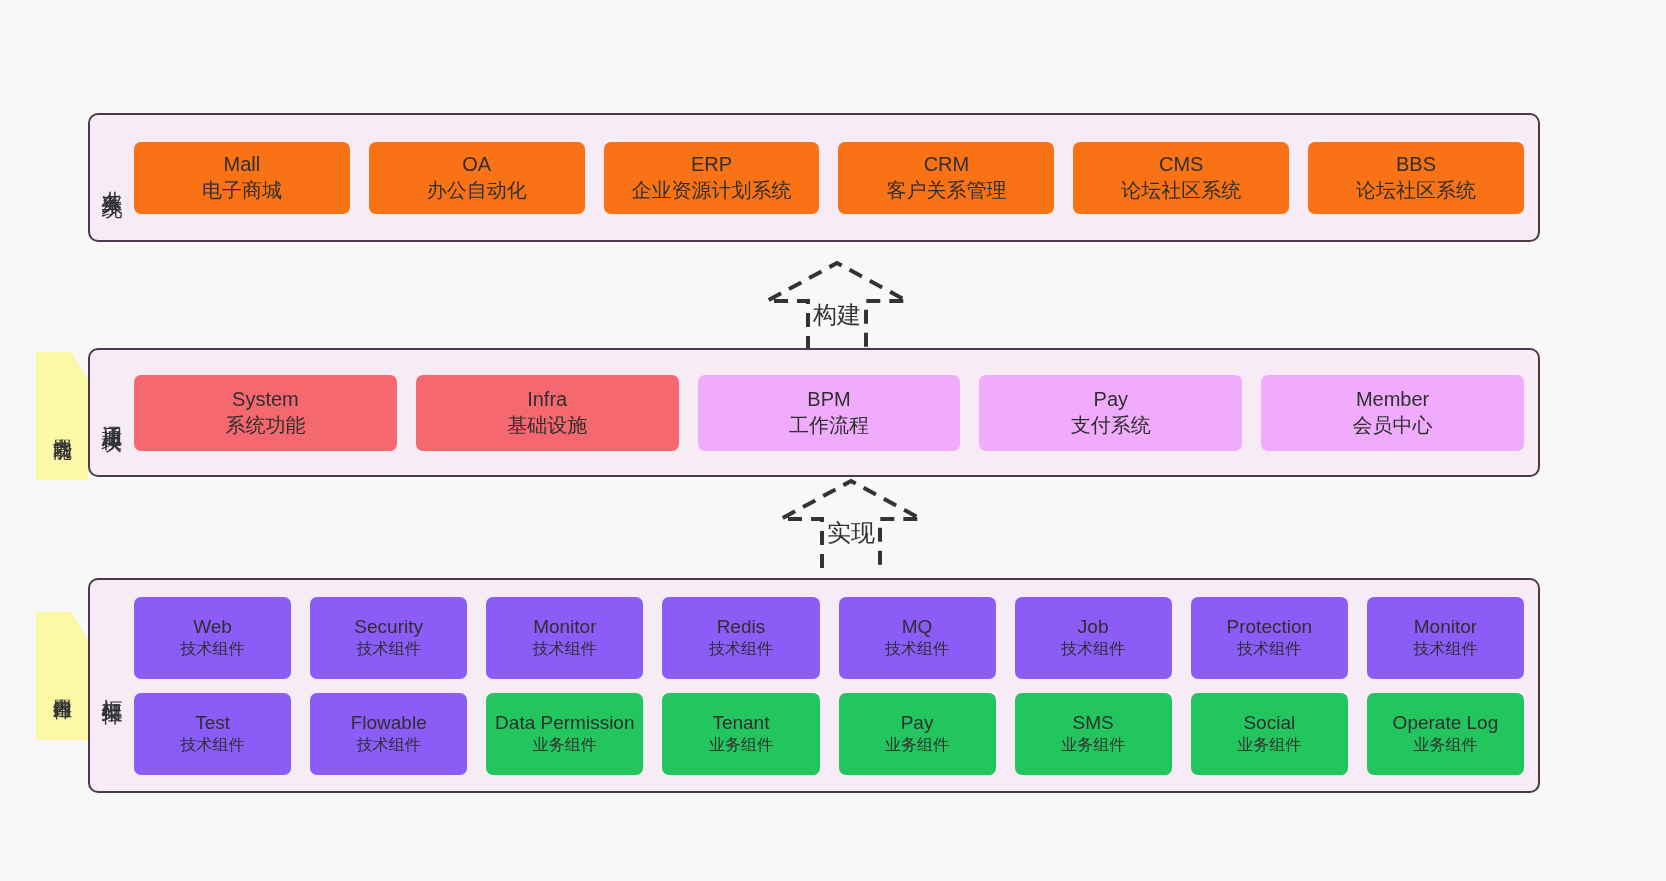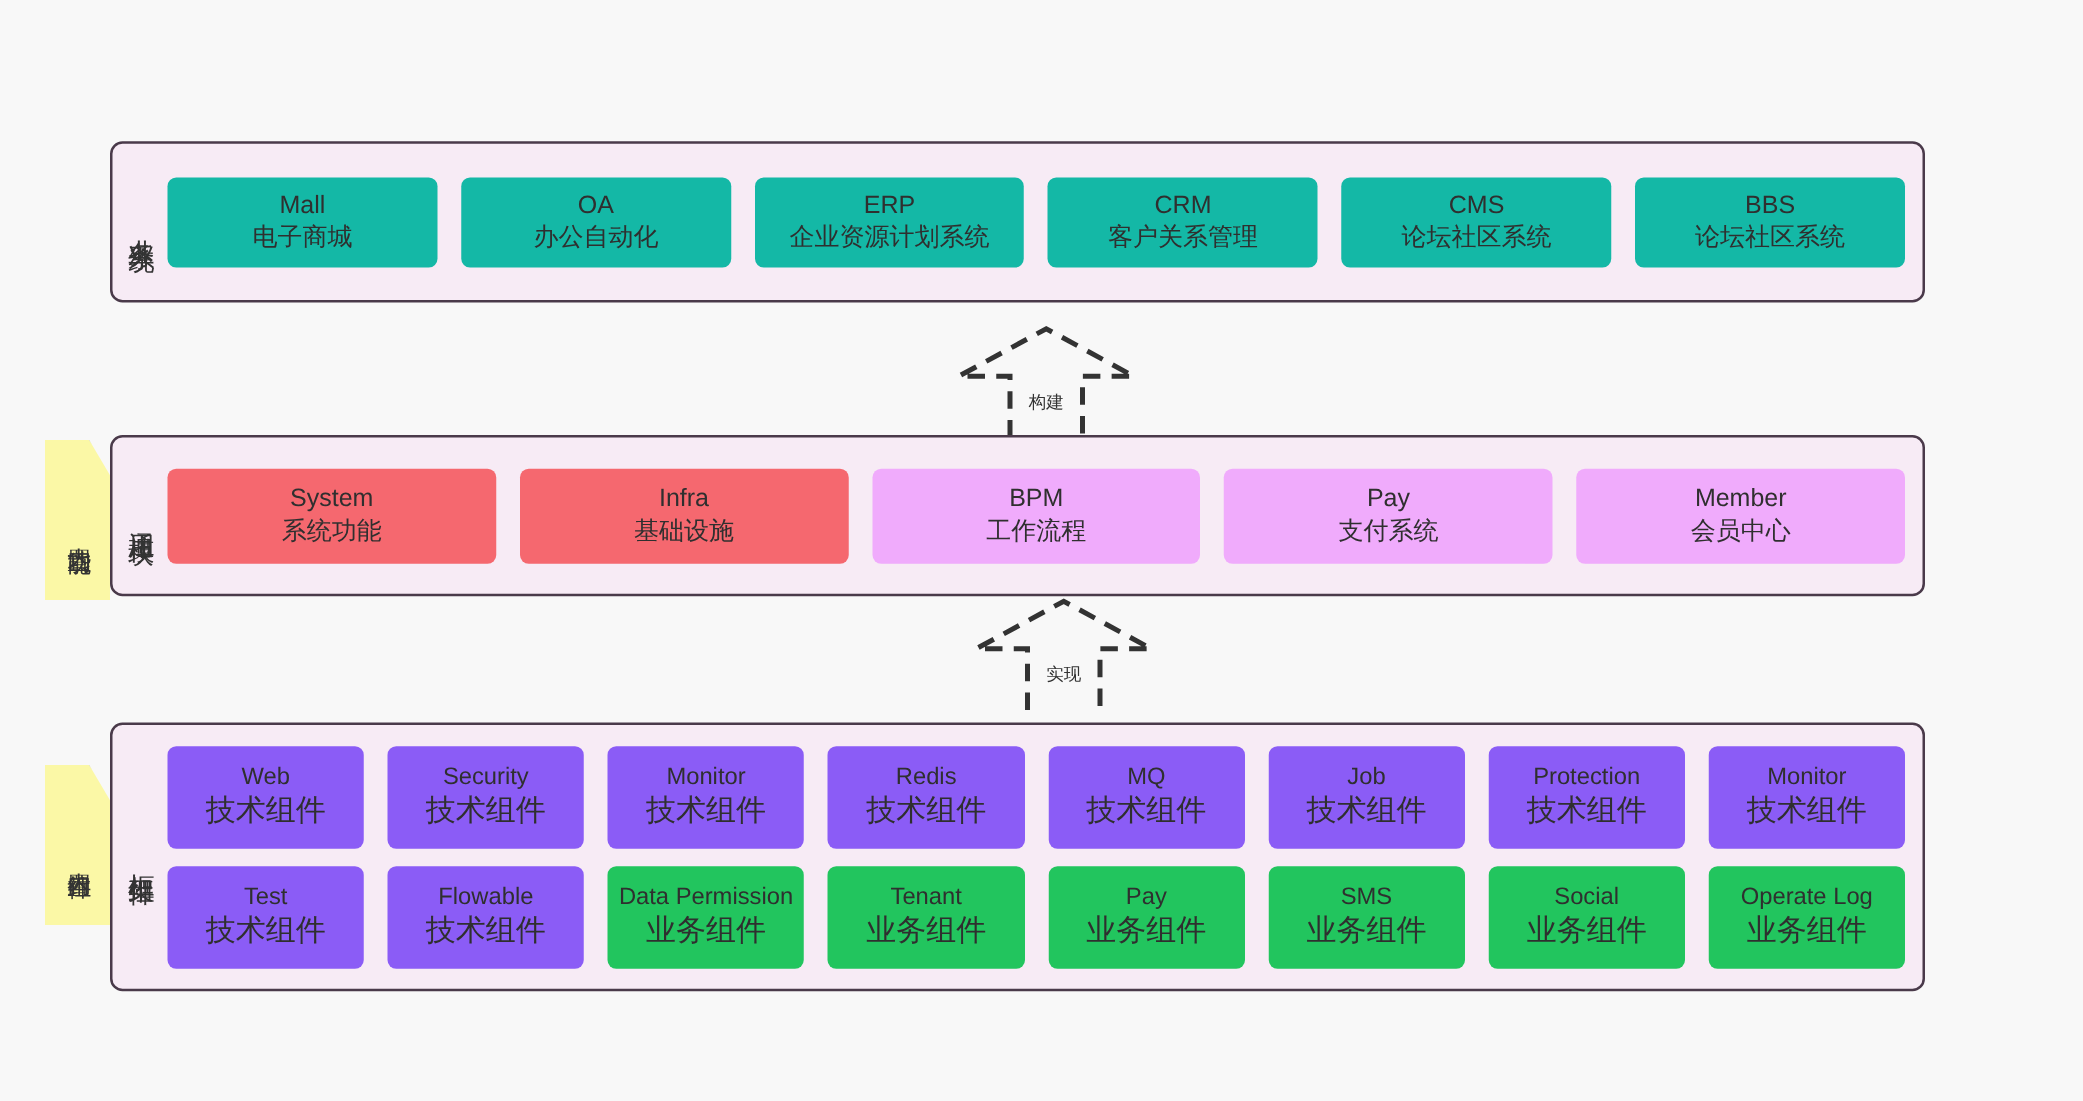--- a/index.html
+++ b/index.html
@@ -67,23 +67,23 @@
     justify-content: center;
     text-align: center;
     color: #2f2f2f;
     line-height: 1.28;
     box-sizing: border-box;
     padding: 4px 6px;
   }
   .card .en { font-size: 20px; }
   .card .cn { font-size: 20px; }
   .card.small .en { font-size: 19px; }
-  .card.small .cn { font-size: 24px; }
-
-  .c-blue       { background: #14b8a6; }
+  .card.small .cn { font-size: 16px; }
+
+  .c-blue       { background: #f97316; }
   .c-red        { background: #f5686f; }
   .c-pink       { background: #f0abfc; }
   .c-green      { background: #8b5cf6; }
   .c-lightgreen { background: #22c55e; }
 
   
   #layer-business  { left: 88px;  top: 113px; width: 1452px; height: 129px; }
   #layer-business .card { height: 72px; }
 
   #layer-common    { left: 88px;  top: 348px; width: 1452px; height: 129px; }
@@ -129,21 +129,21 @@
     width: 150px;
     height: 95px;
   }
   .arrow svg { display: block; width: 100%; height: 100%; }
   .arrow .arrow-label {
     position: absolute;
     left: 0;
     right: 0;
     bottom: 22px;
     text-align: center;
-    font-size: 14px;
+    font-size: 24px;
     color: #333;
     user-select: none;
   }
   #arrow-build  { left: 762px; top: 258px; }
   #arrow-impl   { left: 776px; top: 476px; }
 </style>
 </head>
 <body>
 
 <div class="canvas">

